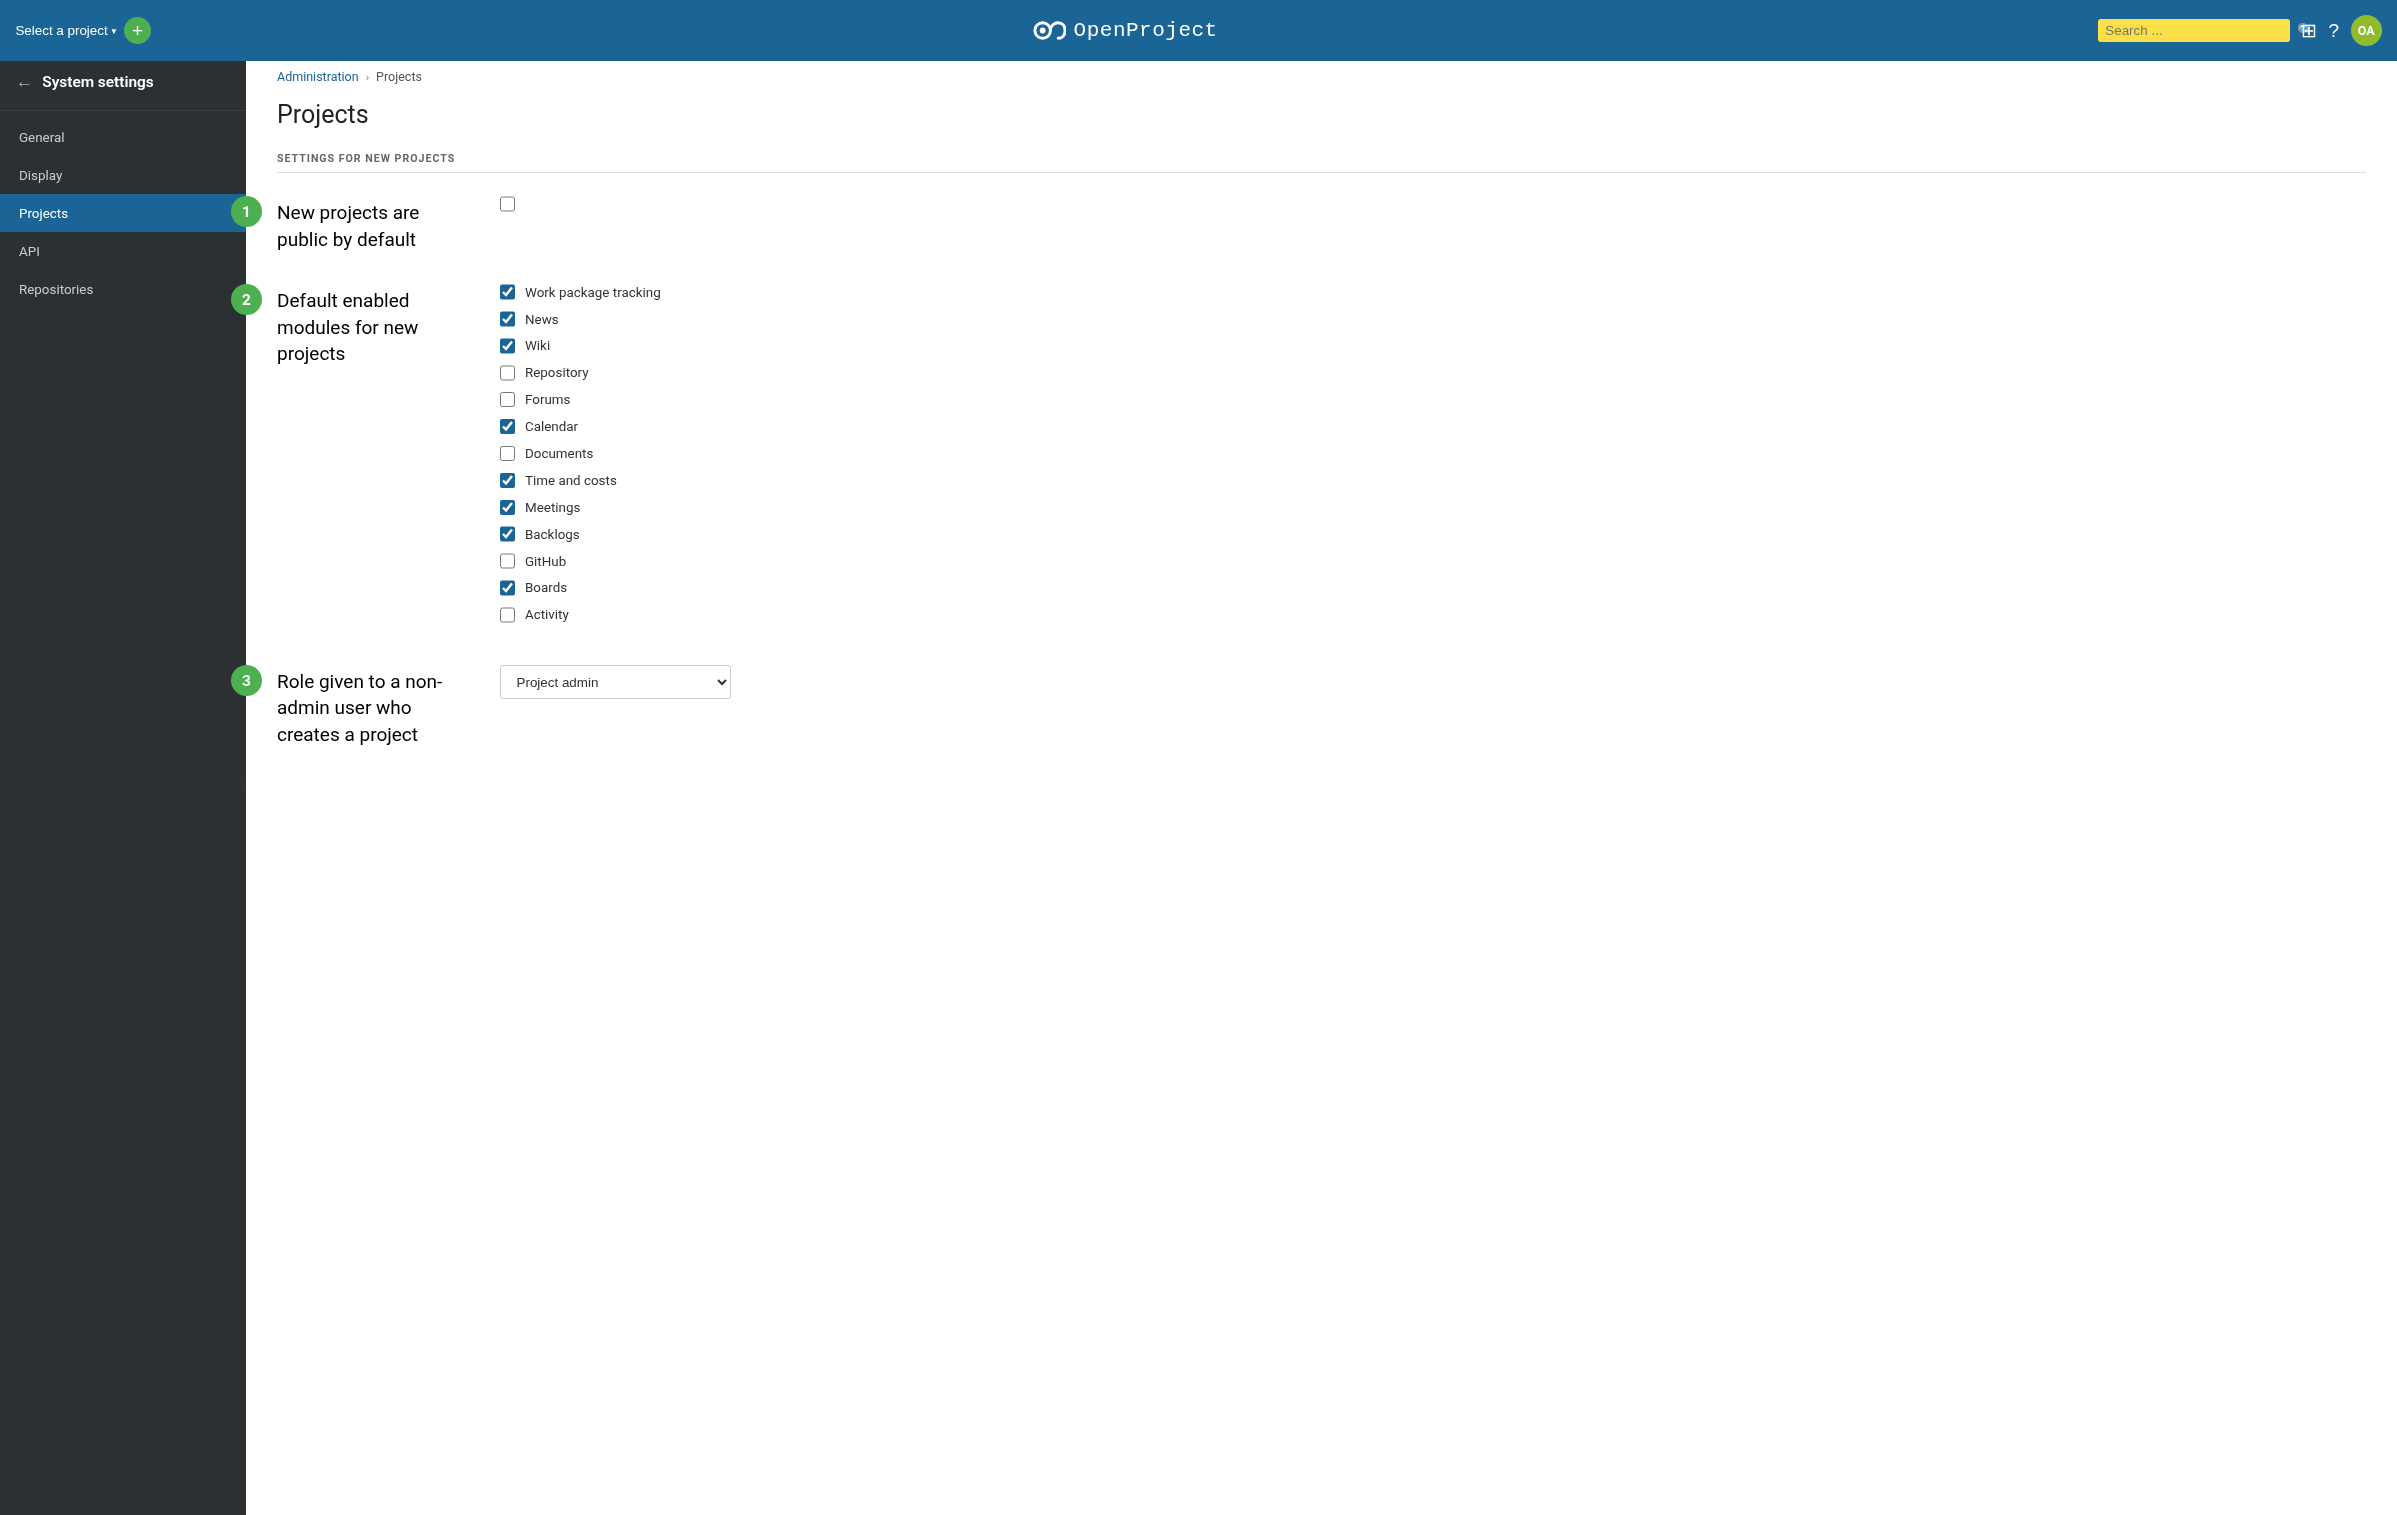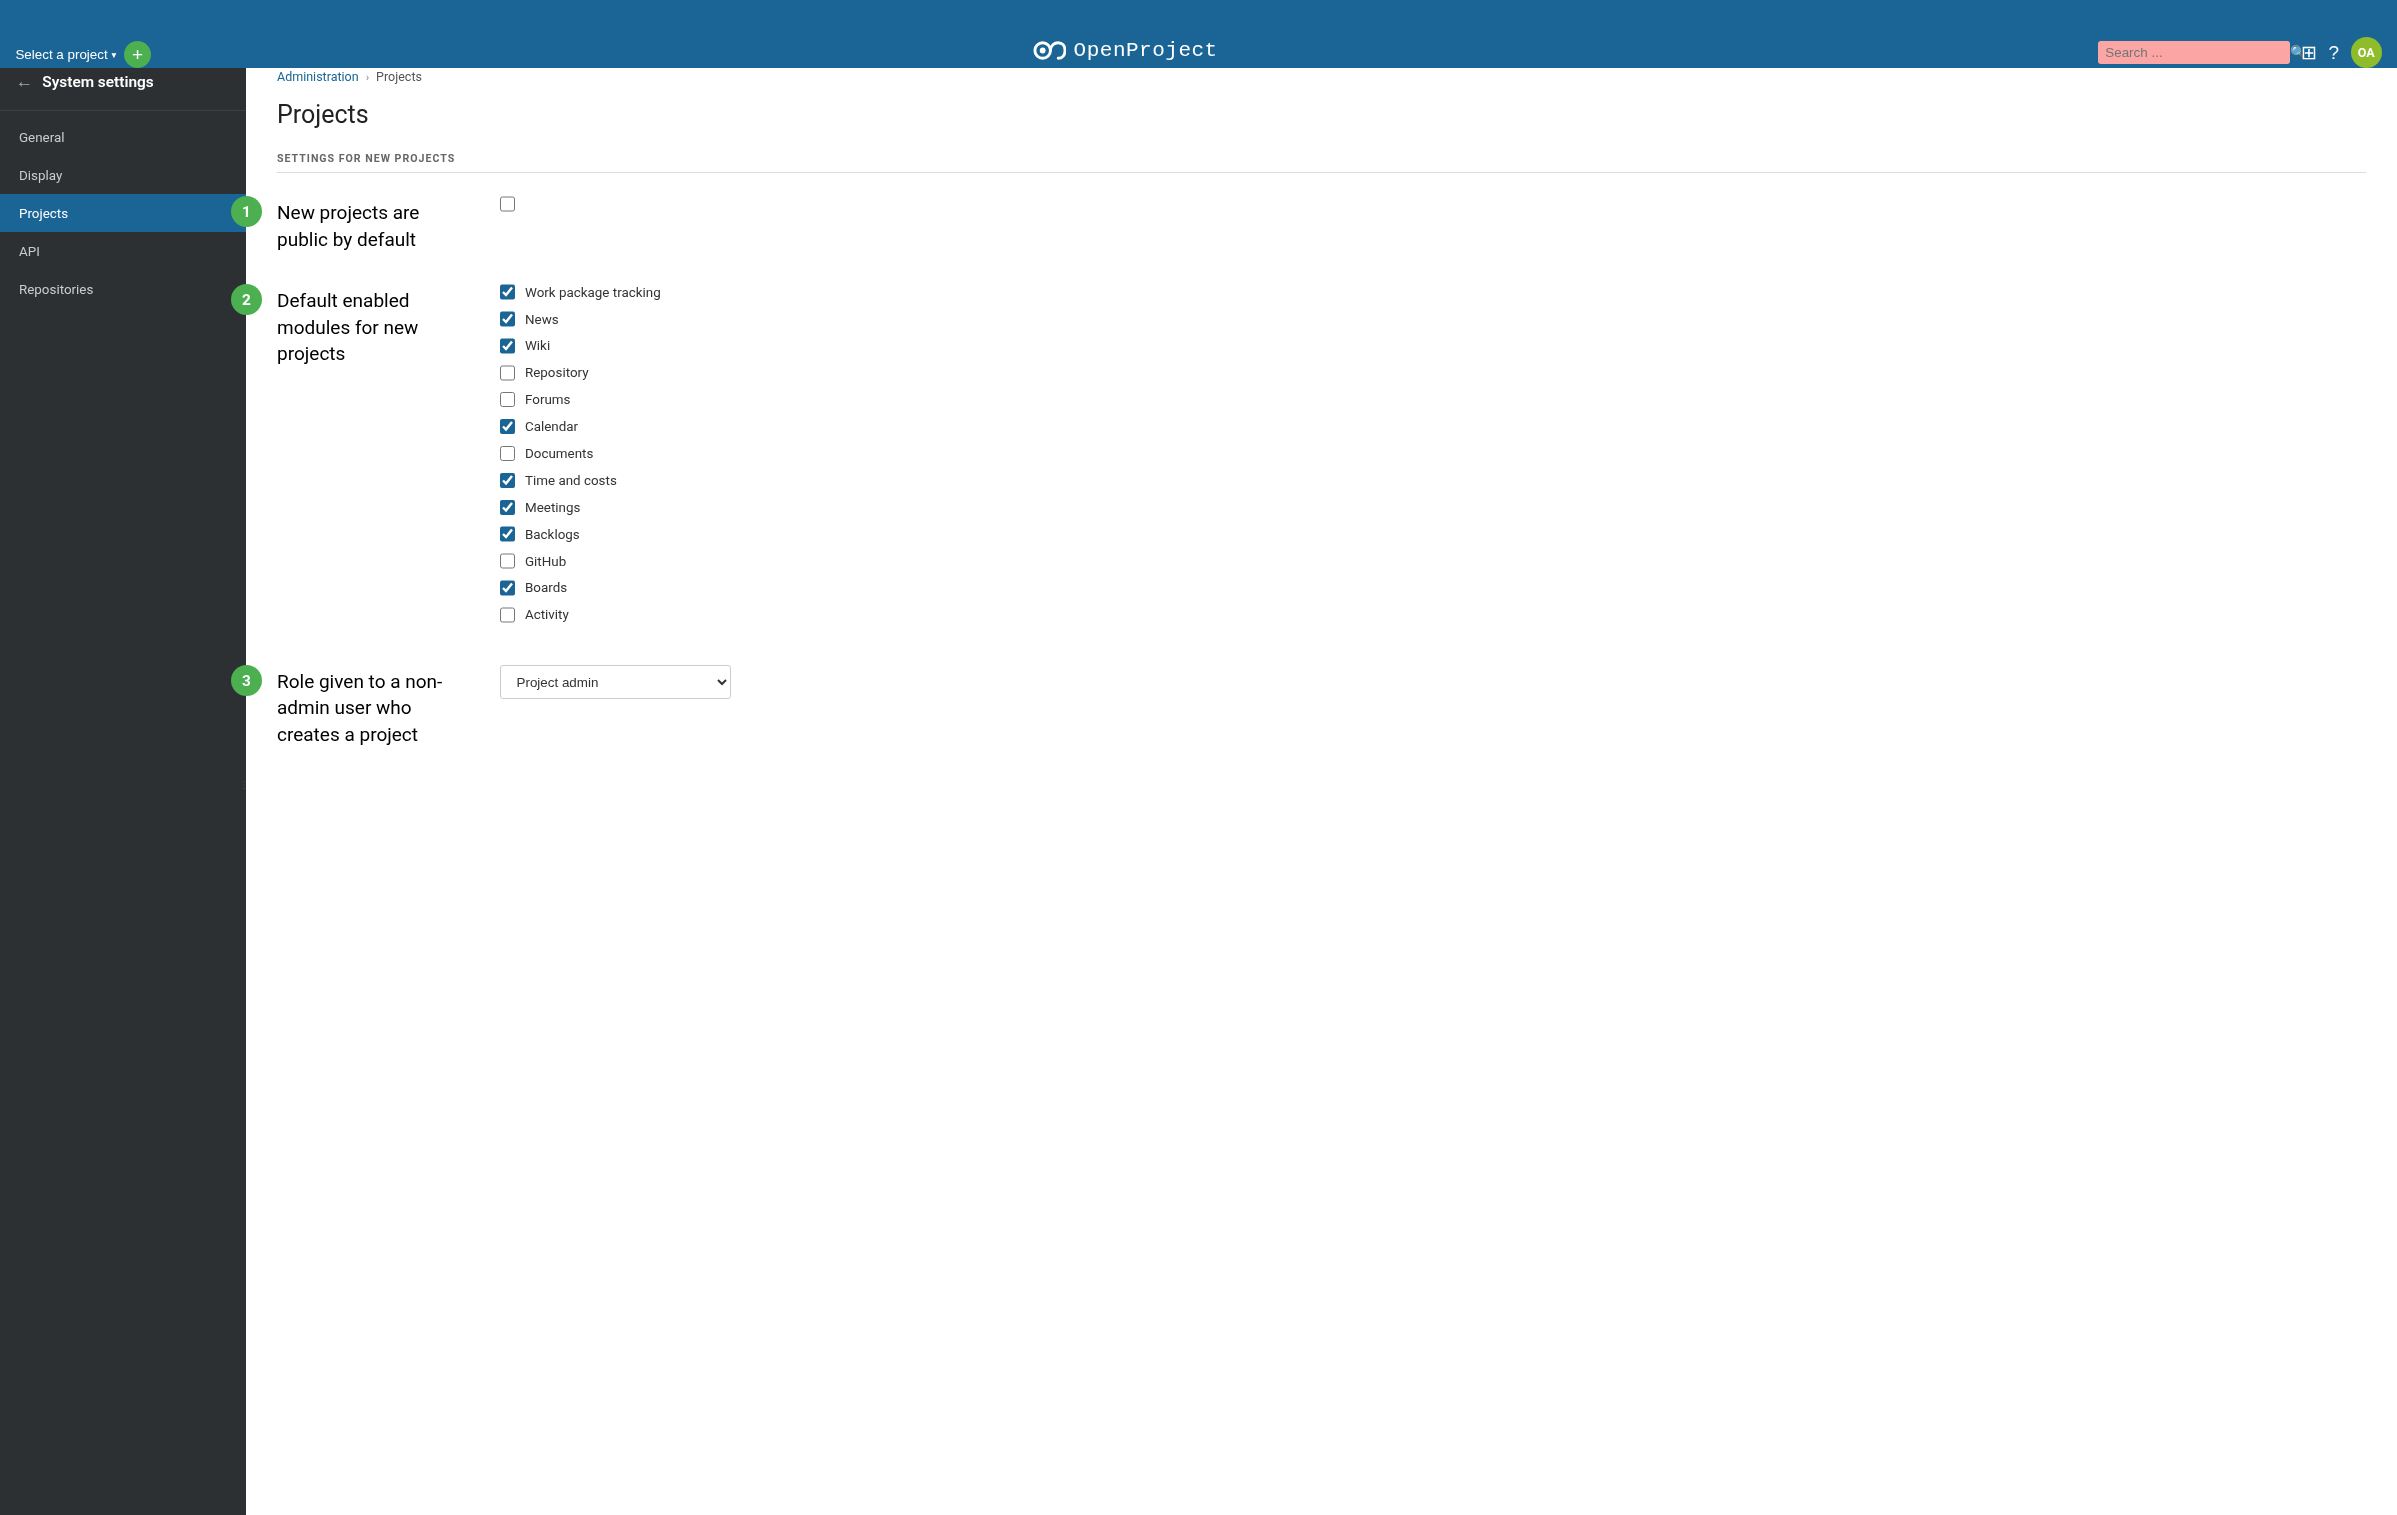--- a/index.html
+++ b/index.html
@@ -1,23 +1,23 @@
 <!DOCTYPE html>
 <html><head>
   <meta charset="utf-8">
   <style>
     * { box-sizing: border-box; margin: 0; padding: 0; }
     body { font-family: -apple-system, BlinkMacSystemFont, 'Segoe UI', Roboto, sans-serif; font-size: 13.4px; background: #f5f5f5; }
 
     
     .top-nav {
       background: #1a6496;
-      height: 68px;
+      height: 61px;
       display: flex;
-      align-items: flex-end;
+      align-items: center;
       padding: 0 15.4px;
       position: fixed;
       top: 0; left: 0; right: 0;
       z-index: 100;
     }
     .top-nav-left { display: flex; align-items: center; gap: 7.7px; }
     .select-project {
       color: #fff;
       font-size: 13.4px;
       display: flex; align-items: center; gap: 3.8px;
@@ -51,24 +51,24 @@
       font-family: Liberation Mono, monospace;
     }
     .logo-icon {
       width: 35px; height: 35px;
     }
     .top-nav-right {
       display: flex; align-items: center; gap: 11.5px;
     }
     .search-box {
       display: flex; align-items: center;
-      background: #fca5a5;
+      background: #fde047;
       border-radius: 2.9px;
       padding: 3.8px 7.7px;
-      gap: 8px;
+      gap: 15px;
       width: 192px;
     }
     .search-box input {
       border: none; outline: none;
       font-size: 13.4px;
       flex: 1;
       background: transparent;
     }
     .search-icon-btn {
       color: #666; cursor: pointer; background: none; border: none;

